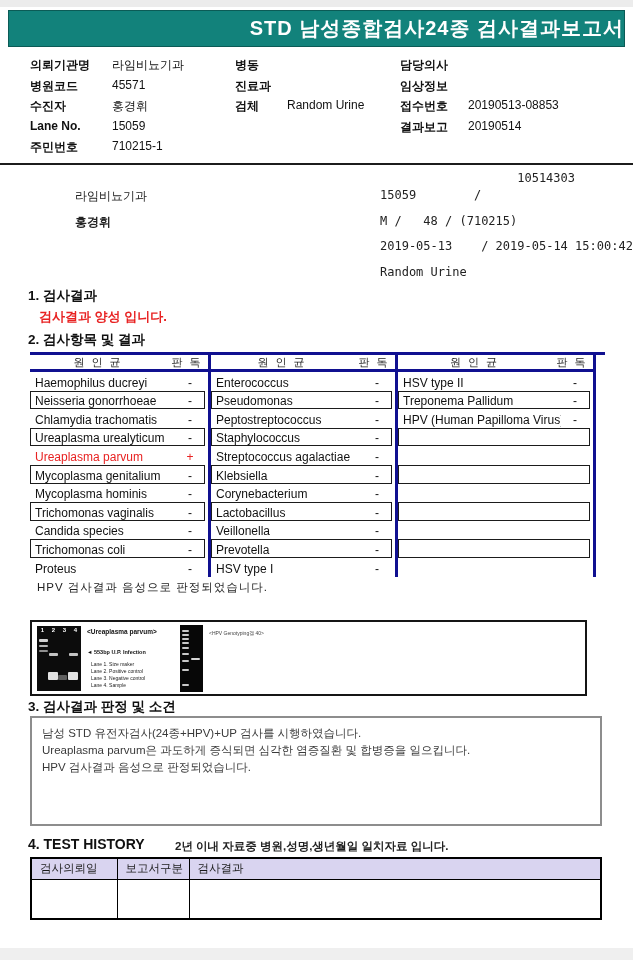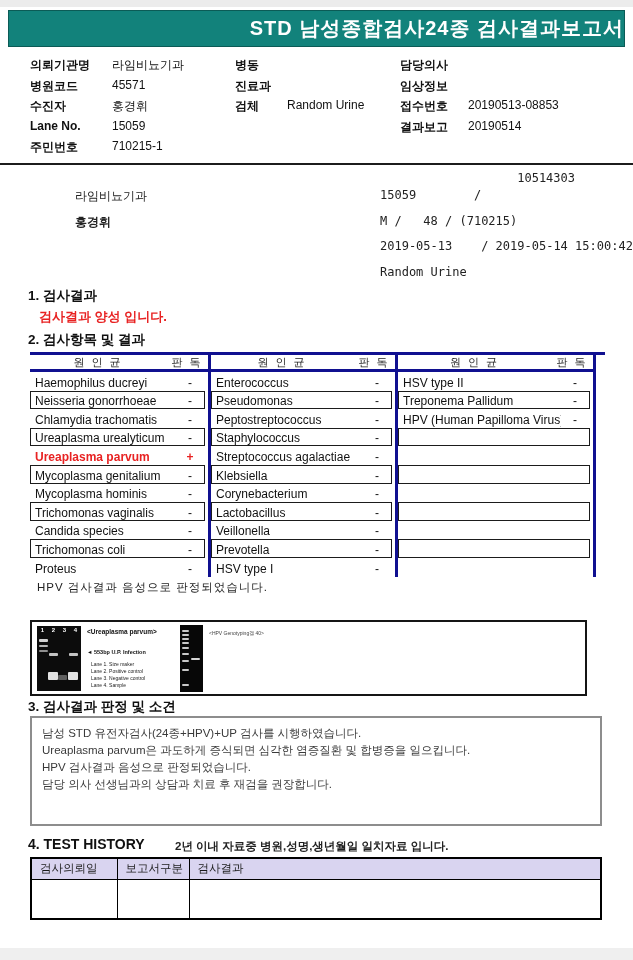--- a/index.html
+++ b/index.html
@@ -31,21 +31,21 @@
   #h2{top:331px}
   .std-table{position:absolute;left:30px;top:352px;width:575px;display:flex;border-top:3px solid var(--navy)}
   .col-group{border-right:3px solid var(--navy)}
   .hdr-row{display:flex;height:17px;border-bottom:3px solid var(--navy);font-size:11px;align-items:center;color:#222}
   .hdr-name{flex:1;text-align:center;letter-spacing:2px}
   .hdr-res{width:42px;text-align:center;letter-spacing:2px}
   .t-row{display:flex;align-items:flex-end;height:18.6px;font-size:12px;margin-right:3px;border:1px solid transparent}
   .t-row.boxed{border-color:#1b1b1b}
   .t-name{flex:1;padding-left:4px;white-space:nowrap;overflow:hidden}
   .t-res{width:28px;text-align:center}
-  .t-row.red{color:var(--red);font-weight:bold}
+  .t-row.red{color:var(--red);font-weight:normal}
   .hpv-note{position:absolute;left:37px;top:580px;font-size:11.5px;letter-spacing:1px;color:#222}
   .gel-panel{position:absolute;left:30px;top:620px;width:557px;height:76px;border:2px solid #151515;background:#fff}
   .gel1{position:absolute;left:5px;top:4px;width:44px;height:65px;background:#0c0c0c}
   .lane-nums{position:absolute;top:1px;left:0;width:100%;display:flex;justify-content:space-around;color:#fff;font-size:6px;font-weight:bold}
   .band{position:absolute;background:#c8c8c8;border-radius:1px}
   .gel1-title{position:absolute;left:55px;top:6px;font-size:6.5px;font-weight:bold;color:#111}
   .gel1-arrow{position:absolute;left:55px;top:27px;font-size:5.5px;font-weight:bold;color:#111}
   .gel1-legend{position:absolute;left:59px;top:39px;font-size:5px;line-height:7px;color:#222}
   .gel2{position:absolute;left:148px;top:3px;width:23px;height:67px;background:#070707}
   .gel2-title{position:absolute;left:177px;top:8px;font-size:5px;color:#444}
@@ -342,21 +342,20 @@
     <div class="band" style="left:11px;top:33px;width:9px;height:2px;background:#d5d5d5"></div>
   </div>
   <div class="gel2-title">&lt;HPV Genotyping겔 40&gt;</div>
 </div>
 
 <div class="sec-heading" id="h3">3. 검사결과 판정 및 소견</div>
 <div class="sec3-box" id="sec3-box">
     <div>남성 STD 유전자검사(24종+HPV)+UP 검사를 시행하였습니다.</div>
     <div>Ureaplasma parvum은  과도하게 증식되면 심각한 염증질환 및 합병증을 일으킵니다.</div>
     <div>HPV 검사결과 음성으로 판정되었습니다.</div>
-    <div>담당 의사 선생님과의 상담과 치료 후 재검을 권장합니다.</div>
   </div>
 
 <div class="sec-heading" id="h4">4. TEST HISTORY</div>
 <div class="hist-note">2년 이내 자료중 병원,성명,생년월일 일치자료 입니다.</div>
 <table class="hist-table">
   <thead>
       <tr id="hist-head">
         <th>검사의뢰일</th>
         <th>보고서구분</th>
         <th>검사결과</th>

